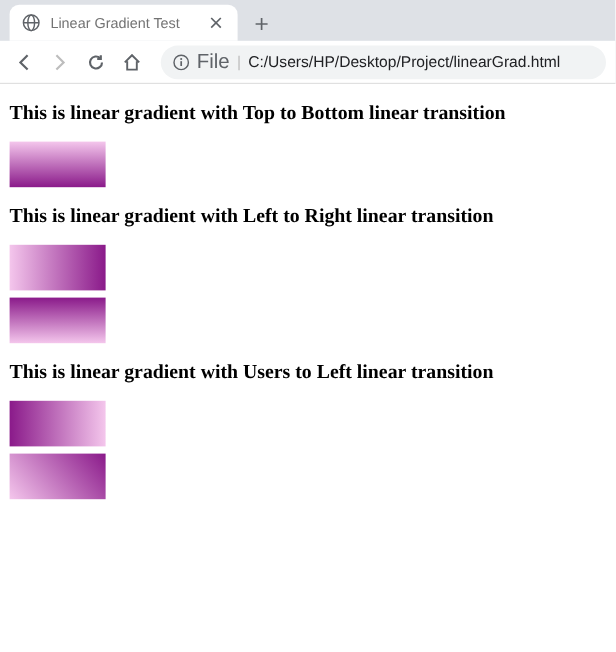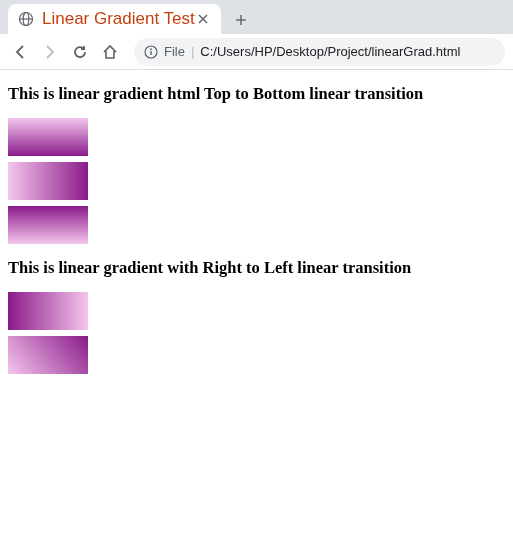--- a/index.html
+++ b/index.html
@@ -2,30 +2,30 @@
 <html><head>
   <meta charset="utf-8">
   <style>
     * { margin: 0; padding: 0; box-sizing: border-box; }
     body { font-family: Arial, sans-serif; background: #fff; width: 513px; height: 543px; overflow: hidden; }
     
     .browser-chrome { background: #dee1e6; }
     .tab-bar { display: flex; align-items: flex-end; height: 34px; padding-left: 8px; }
     .tab { background: #fff; display: flex; align-items: center; height: 30px; padding: 0 10px; border-radius: 8px 8px 0 0; min-width: 190px; position: relative; }
     .tab-favicon { width: 16px; height: 16px; margin-right: 8px; display: flex; align-items: center; justify-content: center; }
-    .tab-title { font-size: 17px; color: #c2410c; flex: 1; }
+    .tab-title { font-size: 12px; color: #737373; flex: 1; }
     .tab-close { width: 16px; height: 16px; display: flex; align-items: center; justify-content: center; color: #5f6368; font-size: 14px; }
     .new-tab { width: 28px; height: 28px; display: flex; align-items: center; justify-content: center; color: #5f6368; font-size: 18px; margin-left: 6px; }
     
     .toolbar { background: #fff; display: flex; align-items: center; height: 36px; padding: 0 8px; border-bottom: 1px solid #e0e0e0; gap: 6px; }
     .nav-btn { width: 24px; height: 24px; display: flex; align-items: center; justify-content: center; color: #5f6368; }
     .nav-btn.disabled { color: #bdbdbd; }
     .url-bar { flex: 1; display: flex; align-items: center; height: 28px; background: #f1f3f4; border-radius: 14px; padding: 0 10px; margin-left: 6px; gap: 6px; }
     .url-info-icon { display: flex; align-items: center; color: #5f6368; }
-    .url-file-label { font-size: 13px; color: #5f6368; }
+    .url-file-label { font-size: 17px; color: #5f6368; }
     .url-separator { color: #bdbdbd; font-size: 13px; }
     .url-text { font-size: 13px; color: #202124; }
     
     .content { padding: 10px 8px; }
     .heading { font-weight: bold; font-size: 16.5px; margin-top: 14px; margin-bottom: 14px; font-family: 'Times New Roman', serif; }
     .heading:first-child { margin-top: 4px; }
     .gradient-box { width: 80px; height: 38px; margin-bottom: 6px; }
     .grad-top-bottom { background: linear-gradient(to bottom, #f4c6ec, #8a1a8a); }
     .grad-left-right { background: linear-gradient(to right, #f4c6ec, #8a1a8a); }
     .grad-bottom-top { background: linear-gradient(to top, #f4c6ec, #8a1a8a); }
@@ -91,24 +91,25 @@
           </svg>
       </span>
       <span class="url-file-label">File</span>
       <span class="url-separator">|</span>
       <span class="url-text">C:/Users/HP/Desktop/Project/linearGrad.html</span>
     </div>
   </div>
 </div>
 
 <div class="content">
-  <div class="heading">This is linear gradient html Top to Bottom linear transition</div>
+  <div class="heading">This is linear gradient with Top to Bottom linear transition</div>
   <div class="gradient-box grad-top-bottom"></div>
 
+  <div class="heading">This is linear gradient with Left to Right linear transition</div>
   <div class="gradient-box grad-left-right"></div>
 
   <div class="gradient-box grad-bottom-top"></div>
 
-  <div class="heading">This is linear gradient with Right to Left linear transition</div>
+  <div class="heading">This is linear gradient with Users to Left linear transition</div>
   <div class="gradient-box grad-right-left"></div>
 
   <div class="gradient-box grad-50deg"></div>
 </div>
 
 </body></html>

